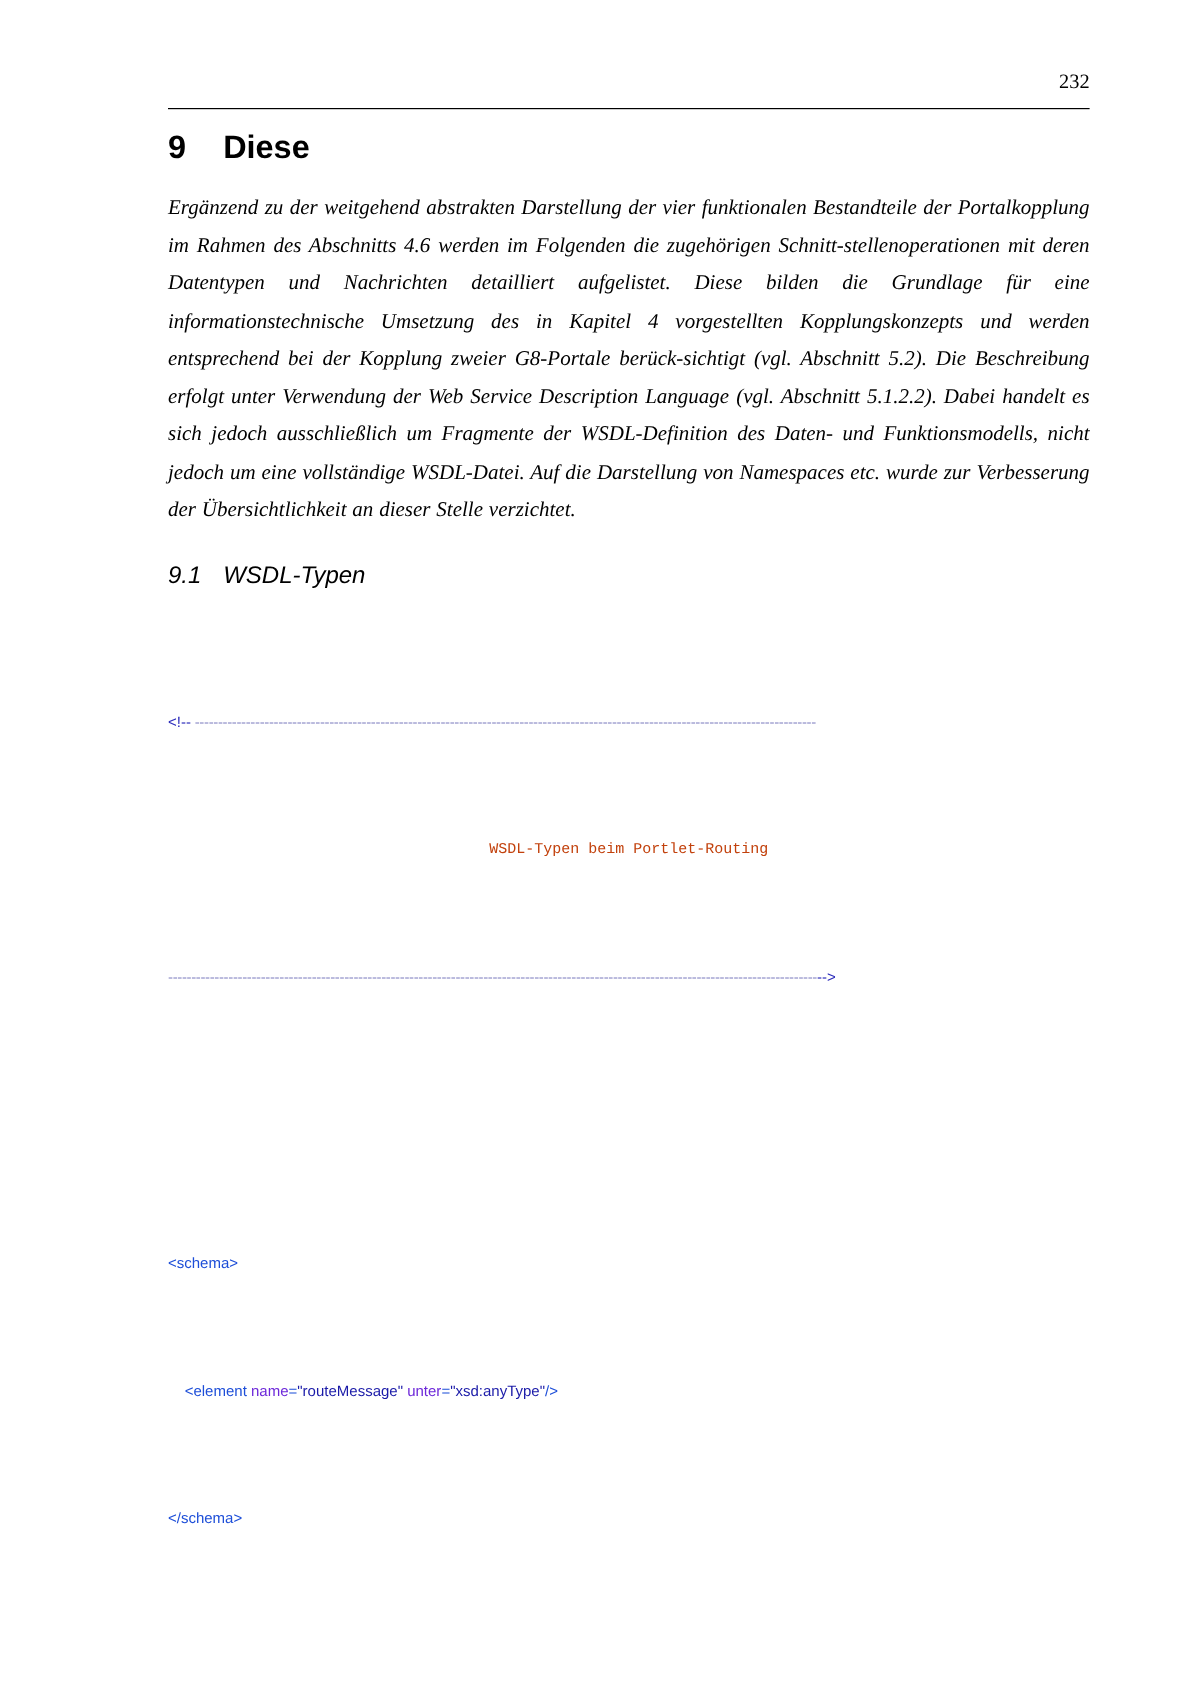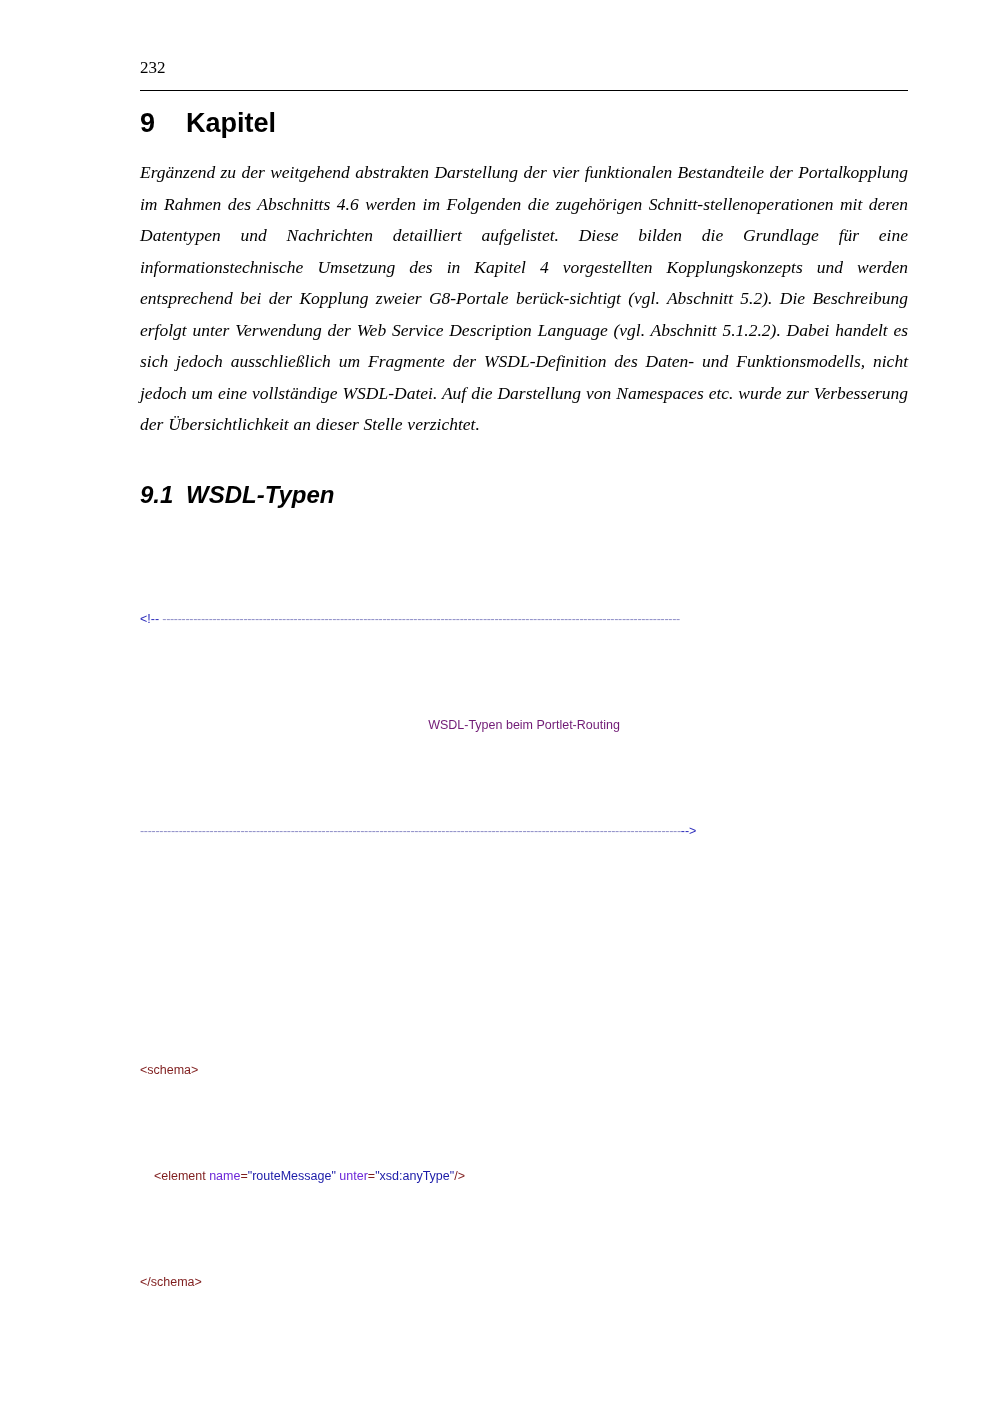--- a/index.html
+++ b/index.html
@@ -18,21 +18,21 @@
     position: relative;
     width: 1000px;
     height: 1415px;
     box-sizing: border-box;
   }
   .header {
     position: absolute;
     top: 58px;
     left: 140px;
     width: 768px;
-    text-align: left;
+    text-align: right;
     font-family: "Liberation Serif", serif;
     font-size: 17px;
     color: #000;
   }
   .header-rule {
     position: absolute;
     top: 90px;
     left: 140px;
     width: 768px;
     height: 1px;
@@ -59,61 +59,61 @@
     font-family: "Liberation Serif", serif;
     font-size: 17.5px;
     line-height: 31.5px;
     text-align: justify;
     margin: 0 0 6px 0;
     word-spacing: 0.5px;
     font-style: italic;
   }
   h2.section {
     font-family: "Liberation Sans", sans-serif;
-    font-size: 24px;
-    font-weight: bold;
+    font-size: 20px;
+    font-weight: normal;
     font-style: italic;
-    margin: 40px 0 18px 0;
+    margin: 28px 0 18px 0;
   }
   h2.section .num {
     display: inline-block;
     width: 46px;
   }
   .code {
     font-family: "Liberation Sans", sans-serif;
     font-size: 12.5px;
     line-height: 26.5px;
     color: #1a1aa8;
     white-space: pre;
   }
   .code .line {
     white-space: pre;
     min-height: 26.5px;
   }
   .code .blank {
     height: 26.5px;
   }
-  .tagname { color: #7f1d1d; }
+  .tagname { color: #1d4ed8; }
   .attr { color: #6d28d9; }
   .val { color: #1a1aa8; }
   .comment { color: #2b2bbb; }
   .rule-line { color: #8f8fc8; letter-spacing: -0.3px; }
-  .center-cap { display: block; text-align: center; color: #701a75; }
+  .center-cap { display: block; text-align: center; color: #c2410c; font-family: Liberation Mono, monospace; }
 </style>
 </head>
 <body>
 
 <div class="page">
 
   <div class="header">232</div>
   <div class="header-rule"></div>
 
   <div class="content">
 
-    <h1 class="chapter"><span class="num">9</span><span>Kapitel</span></h1>
+    <h1 class="chapter"><span class="num">9</span><span>Diese</span></h1>
 
     <p class="body">Ergänzend zu der weitgehend abstrakten Darstellung der vier funktionalen Bestandteile der Portalkopplung im Rahmen des Abschnitts 4.6 werden im Folgenden die zugehörigen Schnitt-stellenoperationen mit deren Datentypen und Nachrichten detailliert aufgelistet. Diese bilden die Grundlage für eine informationstechnische Umsetzung des in Kapitel 4 vorgestellten Kopplungskonzepts und werden entsprechend bei der Kopplung zweier G8-Portale berück-sichtigt (vgl. Abschnitt 5.2). Die Beschreibung erfolgt unter Verwendung der Web Service Description Language (vgl. Abschnitt 5.1.2.2). Dabei handelt es sich jedoch ausschließlich um Fragmente der WSDL-Definition des Daten- und Funktionsmodells, nicht jedoch um eine vollständige WSDL-Datei. Auf die Darstellung von Namespaces etc. wurde zur Verbesserung der Übersichtlichkeit an dieser Stelle verzichtet.</p>
 
     <h2 class="section"><span class="num">9.1</span><span>WSDL-Typen</span></h2>
 
     <div class="code">
 
       <div class="line"><span class="comment">&lt;!--</span><span class="rule-line"> --------------------------------------------------------------------------------------------------------------------------------------</span></div>
 
       <div class="line"><span class="center-cap">WSDL-Typen beim Portlet-Routing</span></div>

